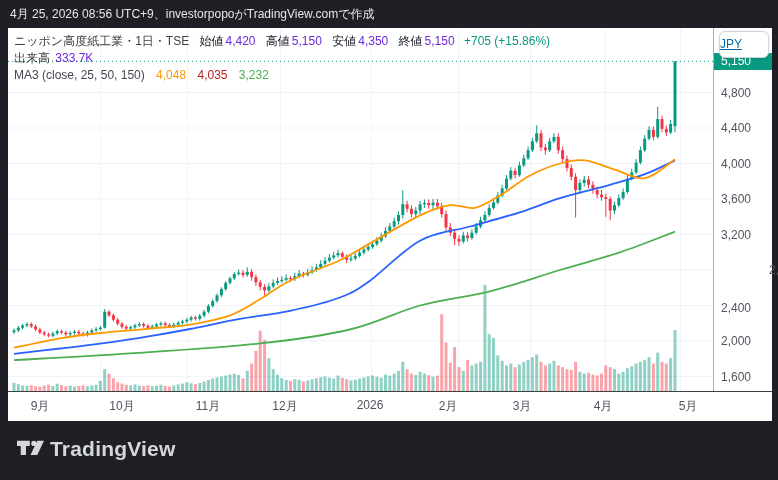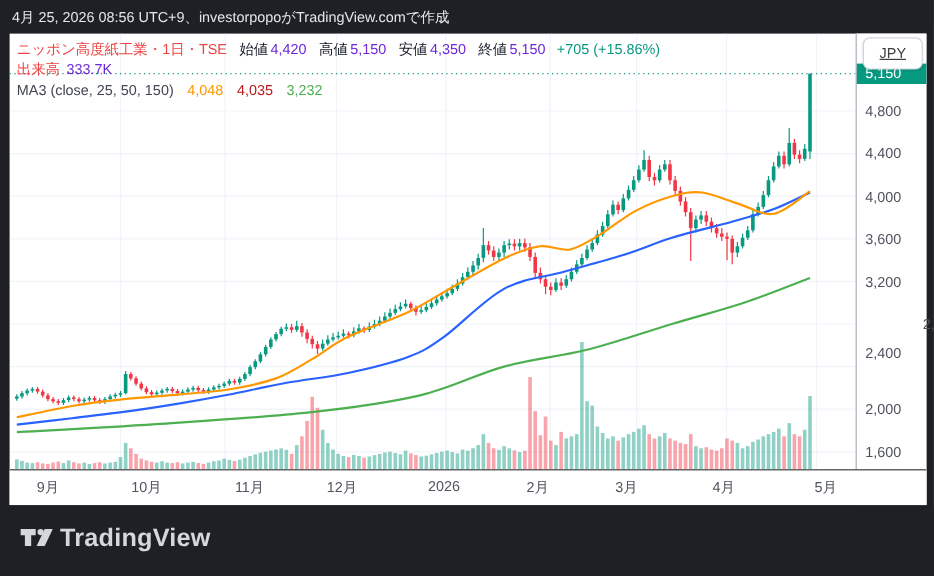--- a/index.html
+++ b/index.html
@@ -5,32 +5,32 @@
   html,body{margin:0;padding:0;background:#101114;}
   .stage{position:relative;width:778px;height:480px;background:#1e2025;overflow:hidden;
          font-family:"Liberation Sans","DejaVu Sans",sans-serif;}
   .topbar{position:absolute;left:0;top:0;width:778px;height:21px;background:#1e2025;
           color:#e5e6e8;font-size:12px;line-height:28px;padding-left:10px;box-sizing:border-box;white-space:nowrap;}
   .widget{position:absolute;left:8px;top:28px;width:764px;height:393px;background:#ffffff;}
   .plot{position:absolute;left:0;top:0;width:705px;height:363px;overflow:hidden;}
   .plot svg{position:absolute;left:0;top:0;}
   .legend{position:absolute;left:6px;top:5px;z-index:5;color:#131722;font-size:12px;white-space:nowrap;}
   .legend .row{height:17px;line-height:17px;}
-  .legend .t{color:#ef4444;margin-top:17px;}
+  .legend .t{color:#404040;margin-top:17px;}
   .legend .lbl{color:#131722;margin-left:7px;}
   .legend .val{color:#6d28d9;margin-left:2px;}
   .legend .chg{color:#089981;margin-left:6px;}
   .legend .ma-lbl{color:#434651;}
   .v-orange{color:#ff9800;margin-left:8px;}
   .v-blue{color:#b91c1c;margin-left:8px;}
   .v-green{color:#4caf50;margin-left:8px;}
   .paxis{position:absolute;left:705px;top:0;width:59px;height:393px;background:#fff;border-left:1px solid #abaeb8;box-sizing:border-box;}
   .ptick{position:absolute;left:7px;color:#51545e;font-size:12px;}
   .jpy-btn{position:absolute;left:5px;top:3px;width:48px;height:25px;background:#fff;border:1px solid #d1d4dc;
-           border-radius:6px;color:#404040;font-size:12px;text-align:center;line-height:24px;z-index:6;box-shadow:0 1px 2px rgba(0,0,0,.08);text-decoration:underline;}
+           border-radius:6px;color:#0369a1;font-size:12px;line-height:24px;z-index:6;box-shadow:0 1px 2px rgba(0,0,0,.08);text-decoration:underline;}
   .last-price{position:absolute;left:0;right:0;height:17px;background:#089981;color:#fff;
               font-size:12px;line-height:17px;padding-left:7px;z-index:5;}
   .taxis{position:absolute;left:0;top:363px;width:764px;height:30px;border-top:1px solid #404040;box-sizing:border-box;background:#fff;}
   .ttick{position:absolute;top:6px;transform:translateX(-50%);color:#51545e;font-size:12px;}
   .footer{position:absolute;left:0;top:421px;width:778px;height:59px;background:#1e2025;}
   .tv-logo{position:absolute;left:17px;top:18px;}
   .tv-name{position:absolute;left:50px;top:16px;color:#d5d7da;font-size:21px;font-weight:bold;letter-spacing:.2px;}
 </style>
 </head>
 <body>
@@ -561,21 +561,21 @@
       <div class="jpy-btn">
         <span>JPY</span>
       </div>
       <div class="last-price" style="top: 25px;">5,150</div>
     <div class="ptick" style="top: 58px;">4,800</div>
         <div class="ptick" style="top: 93px;">4,400</div>
         <div class="ptick" style="top: 129px;">4,000</div>
         <div class="ptick" style="top: 164px;">3,600</div>
         <div class="ptick" style="top: 200px;">3,200</div>
         <div class="ptick" style="top: 235px; margin-left: 48px;">2,800</div>
-        <div class="ptick" style="top: 259px;">2,400</div>
+        <div class="ptick" style="top: 273px;">2,400</div>
         <div class="ptick" style="top: 306px;">2,000</div>
         <div class="ptick" style="top: 342px;">1,600</div>
       </div>
 
     <div class="taxis">
         <div class="ttick" style="left: 32px;">9月</div>
         <div class="ttick" style="left: 114px;">10月</div>
         <div class="ttick" style="left: 200px;">11月</div>
         <div class="ttick" style="left: 277px;">12月</div>
         <div class="ttick" style="left: 362px;">2026</div>

